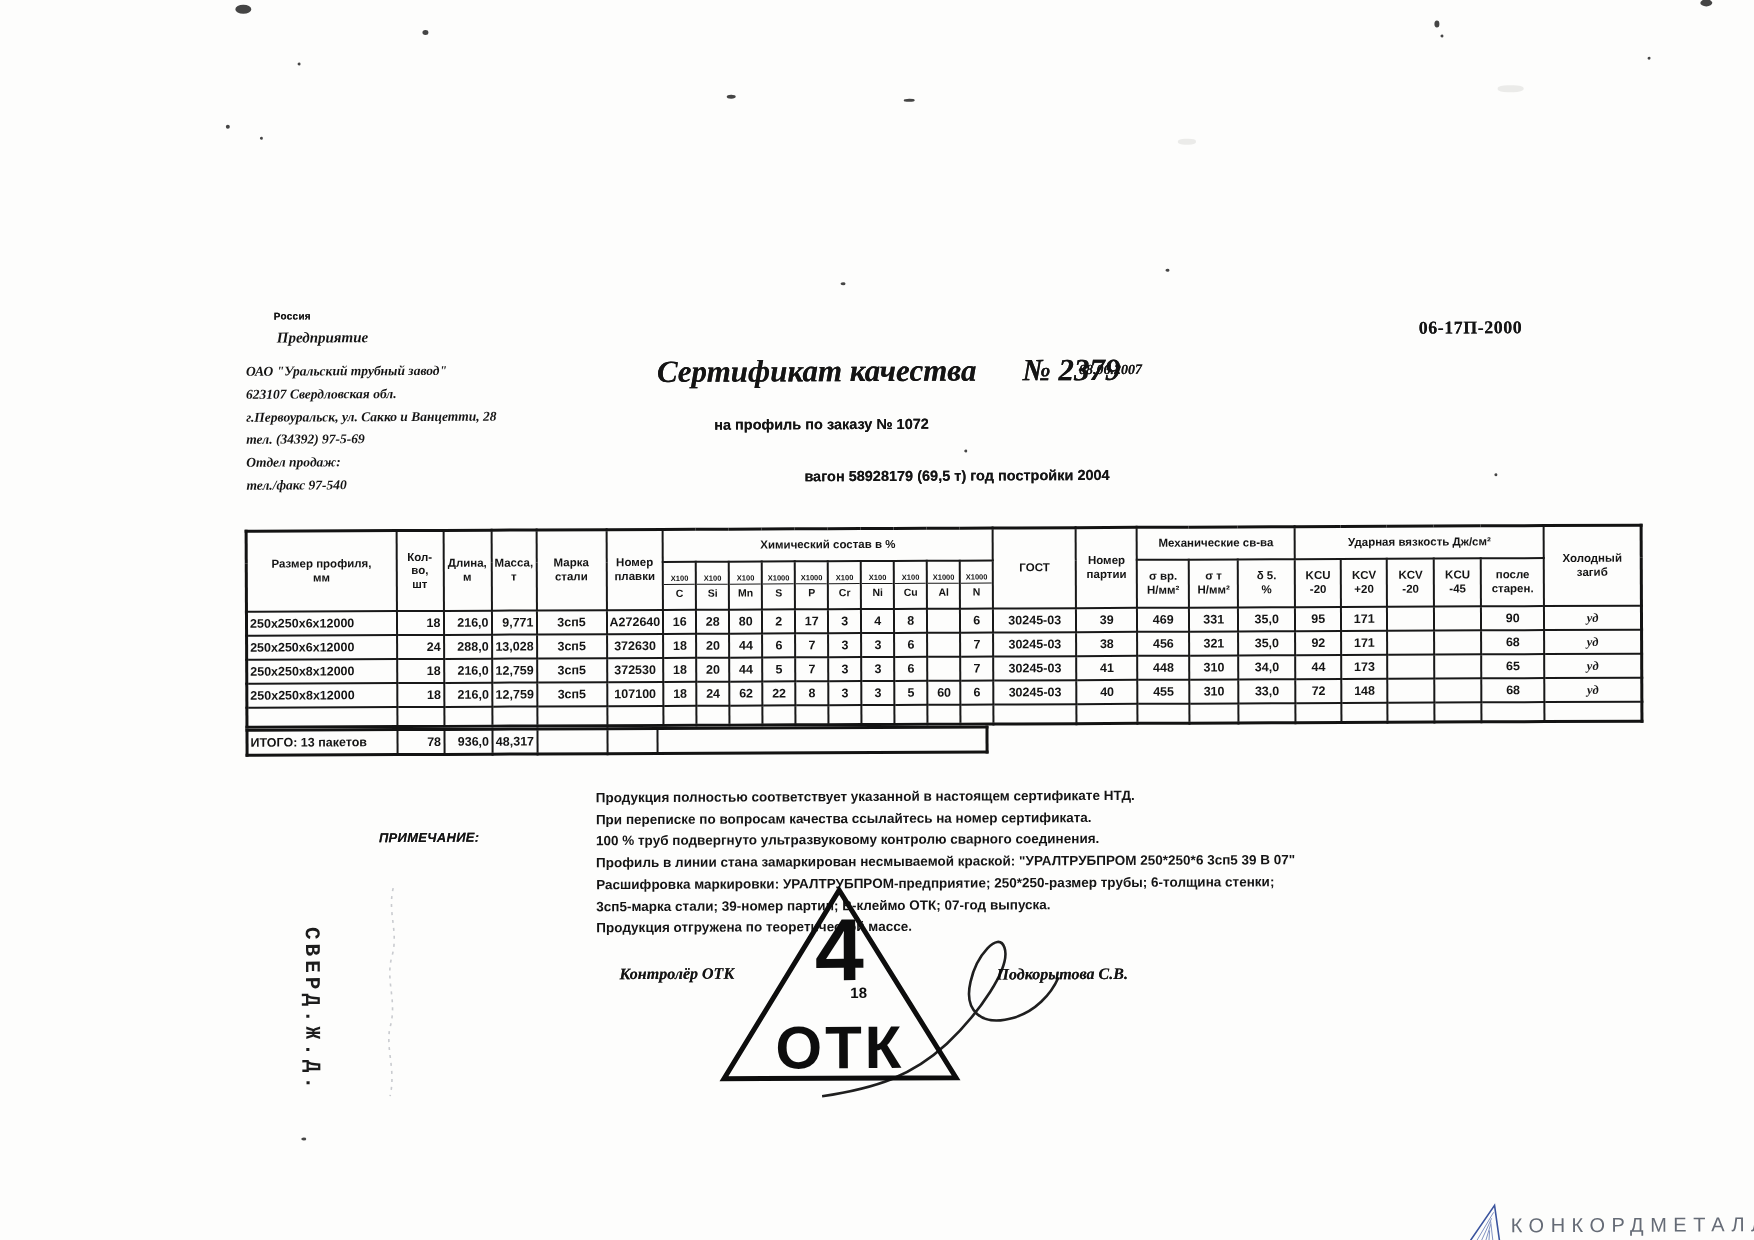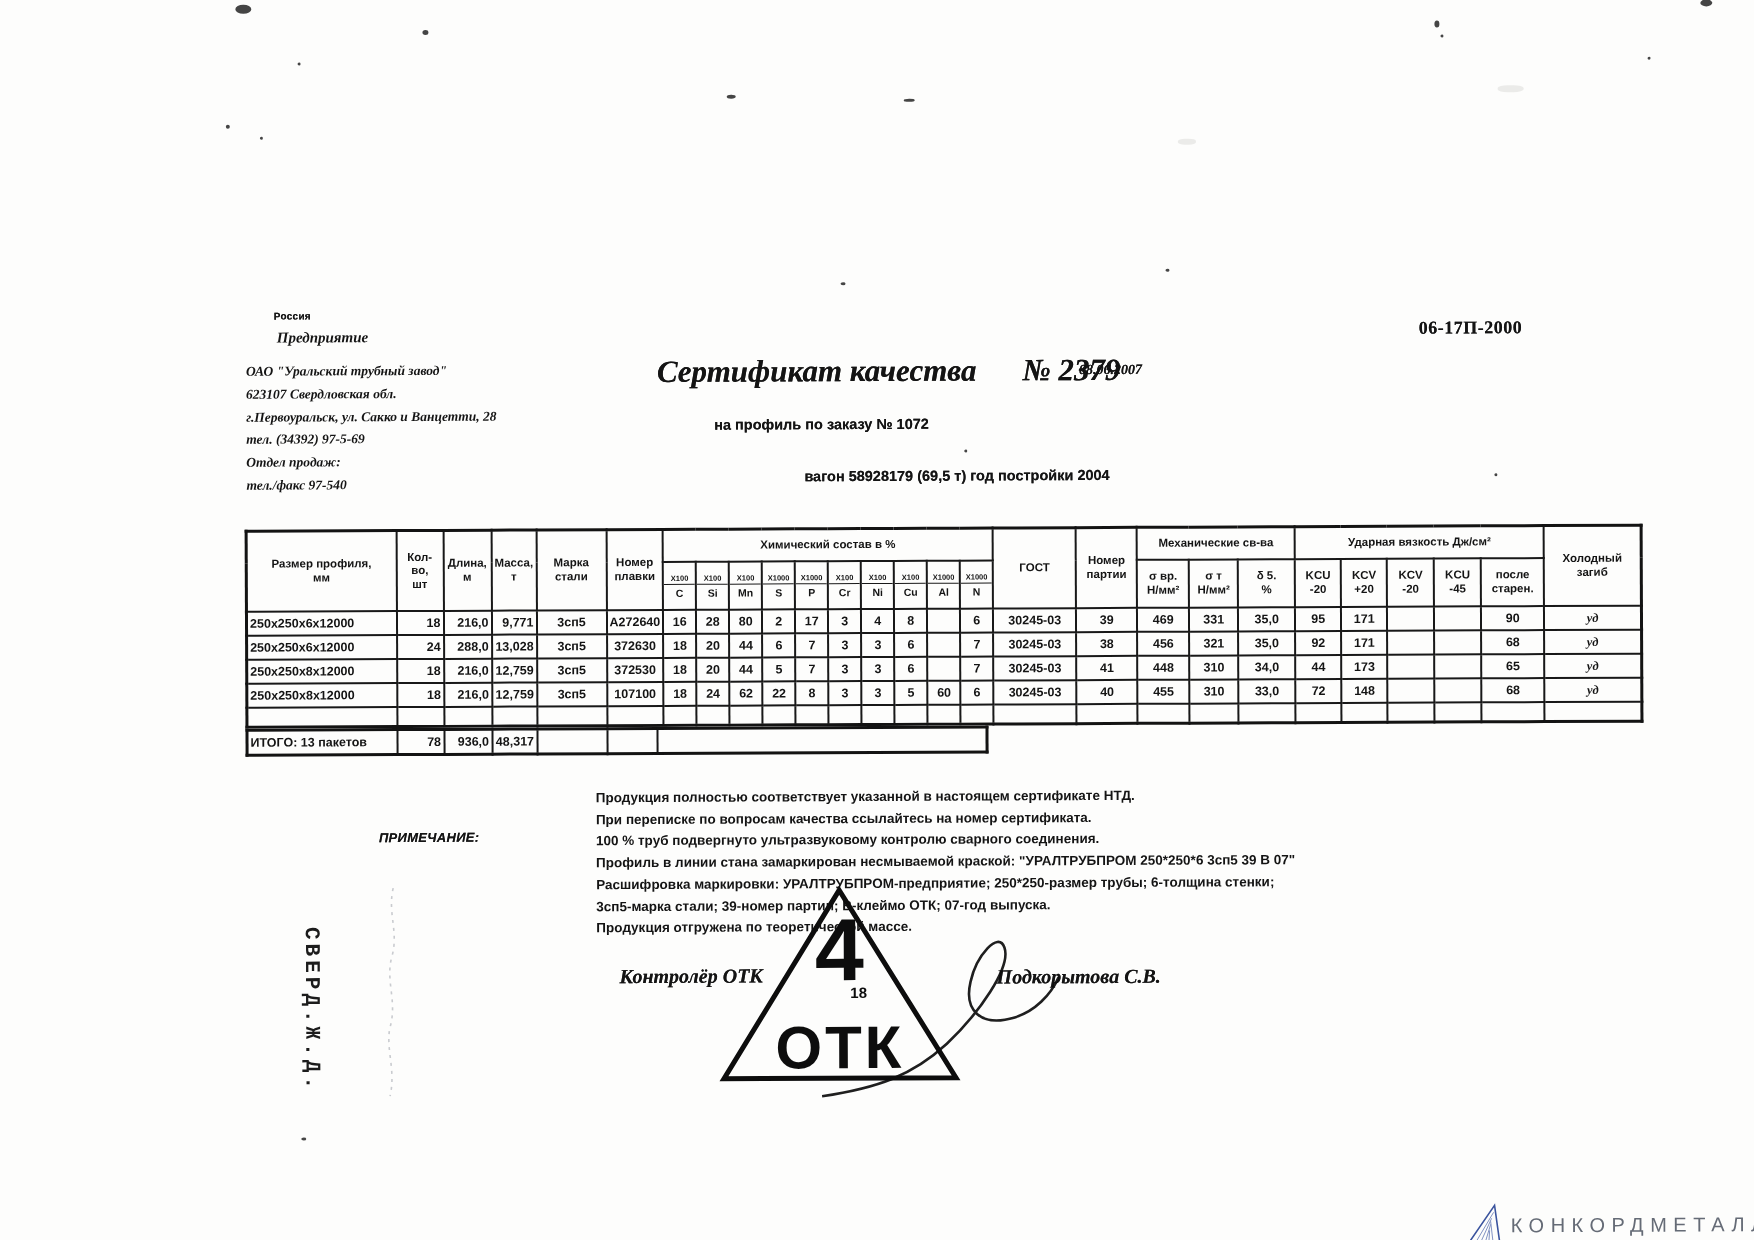--- a/index.html
+++ b/index.html
@@ -31,21 +31,21 @@
   .tbl tr.empty-row td{height:17px;}
   .al{text-align:left;padding-left:5px;}
   .ar{text-align:right;padding-right:7px;}
   .ac{text-align:center;}
   .ud{font-family:"Liberation Serif",serif;font-style:italic;font-size:13px;}
   .totals td{height:26px;font-size:12.5px;font-weight:700;}
   
   .note-label{font-size:13px;font-weight:700;font-style:italic;letter-spacing:.3px;}
   .notes div{font-size:13.5px;font-weight:700;line-height:21.7px;white-space:nowrap;}
   
-  .sign-label{font-size:20px;white-space:nowrap;}
+  .sign-label{font-size:16px;white-space:nowrap;}
   .rail{font-family:"Liberation Mono",monospace;font-weight:700;font-size:21px;letter-spacing:4px;
         color:#1c1c1c;transform:rotate(90deg);transform-origin:center;white-space:nowrap;text-align:center;}
   .logo-text{font-size:20px;letter-spacing:6.5px;color:#656b76;white-space:nowrap;}
   .sp{position:absolute;background:#161616;border-radius:50%;opacity:.8;}
   .smudge{position:absolute;background:#9b9b93;opacity:.18;border-radius:40%;}
 </style>
 </head>
 <body>
 
 <div class="page">

